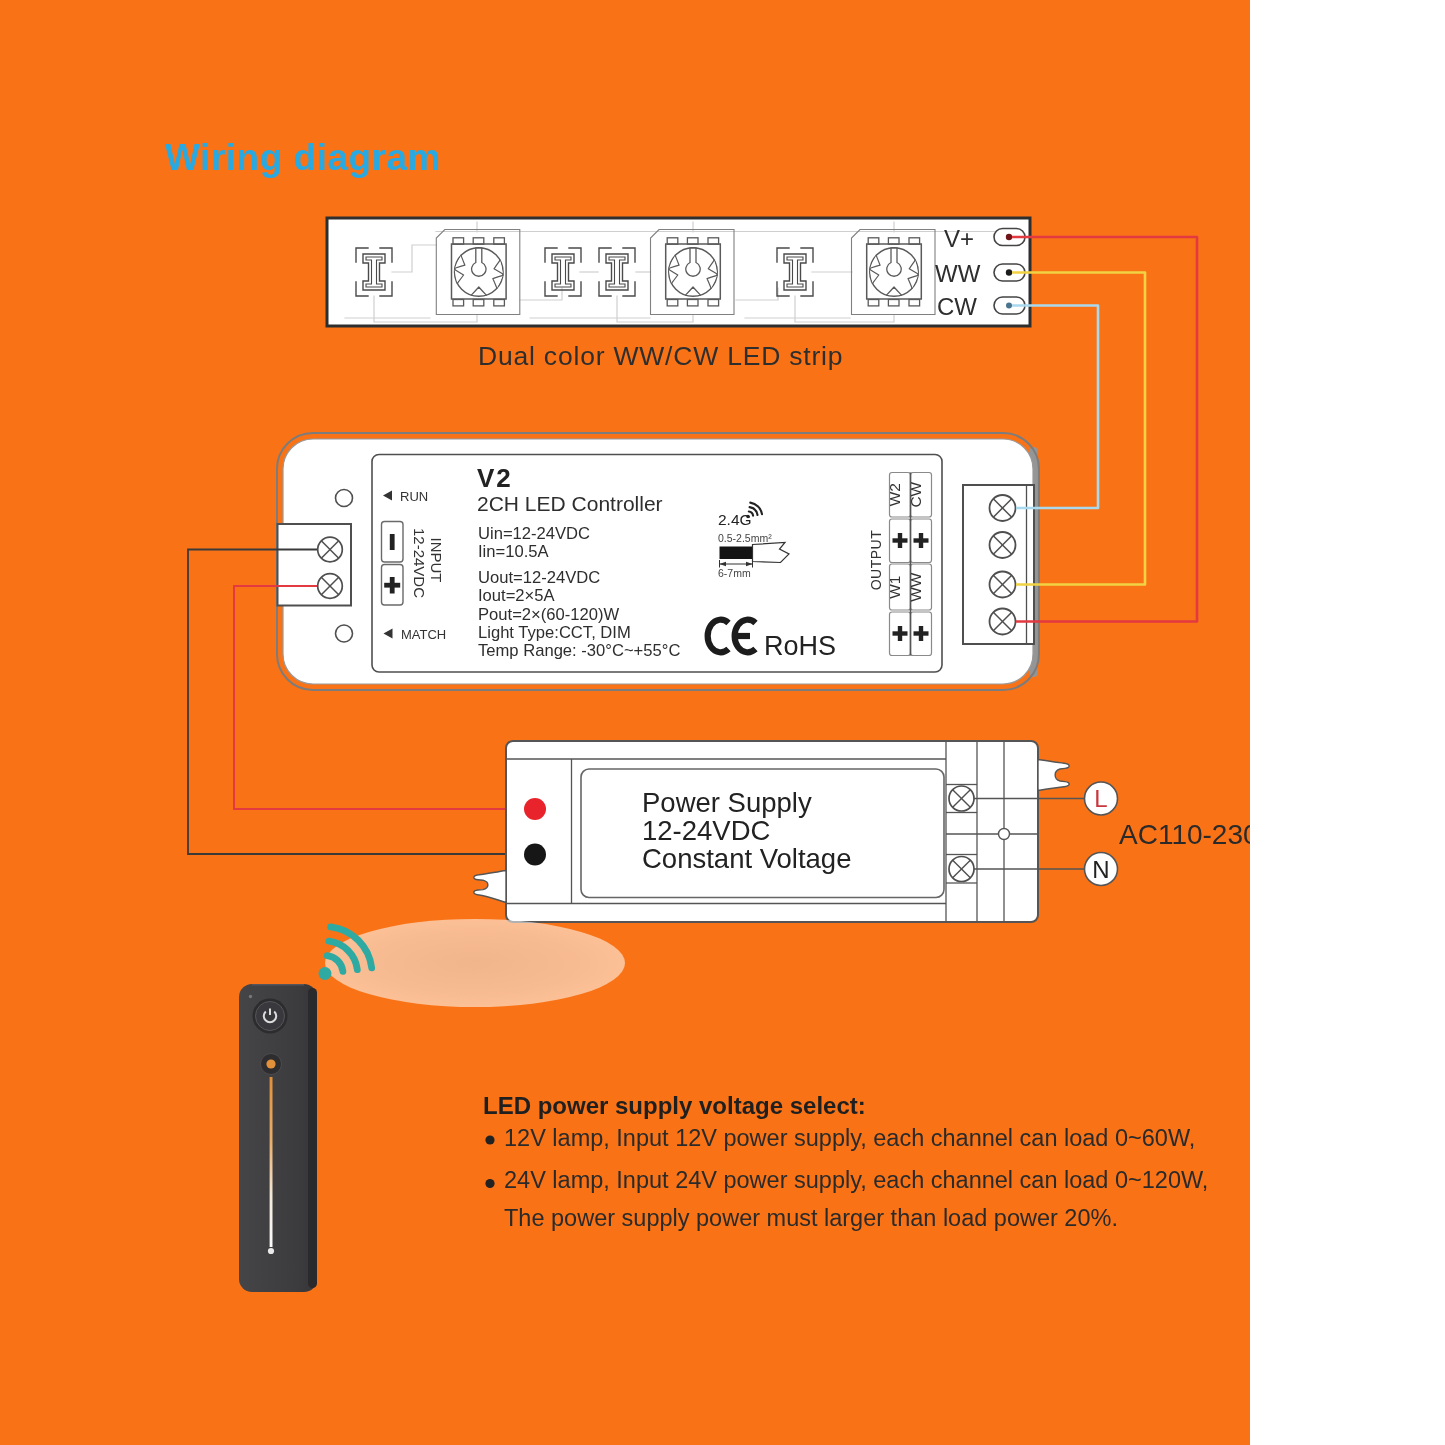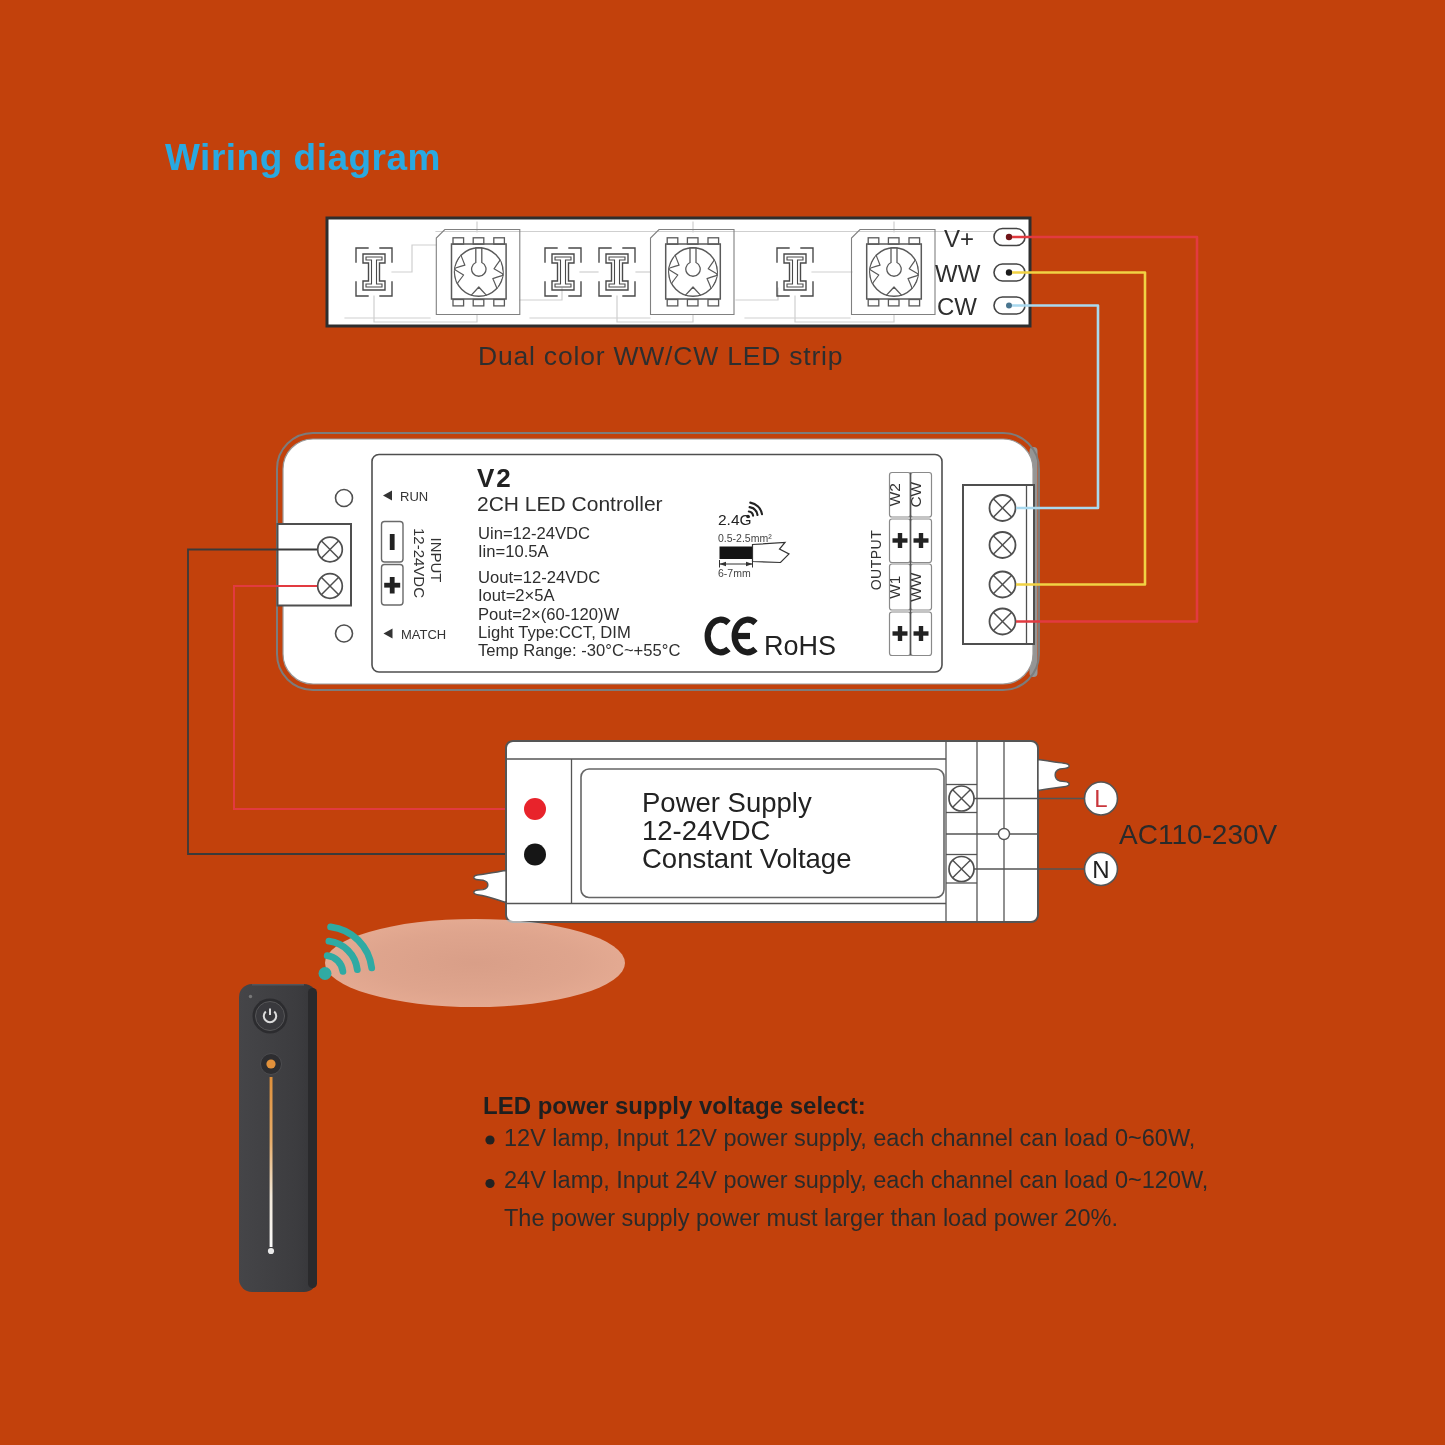--- a/index.html
+++ b/index.html
@@ -1,16 +1,16 @@
 <!DOCTYPE html>
 <html><head>
 <meta charset="utf-8">
 <style>
   html,body{margin:0;padding:0;background:#ffffff;}
-  #page{position:relative;width:1445px;height:1445px;background:#c2410c;overflow:hidden;
+  #page{position:relative;width:1250px;height:1445px;background:#f97316;overflow:hidden;
         font-family:"Liberation Sans", sans-serif;}
   svg{position:absolute;left:0;top:0;}
   text{font-family:"Liberation Sans", sans-serif;}
 </style>
 </head>
 <body>
 <div id="page">
 <svg width="1445" height="1445" viewBox="0 0 1445 1445">
 <defs>
   <linearGradient id="bodyGrad" x1="0" y1="0" x2="1" y2="0">

